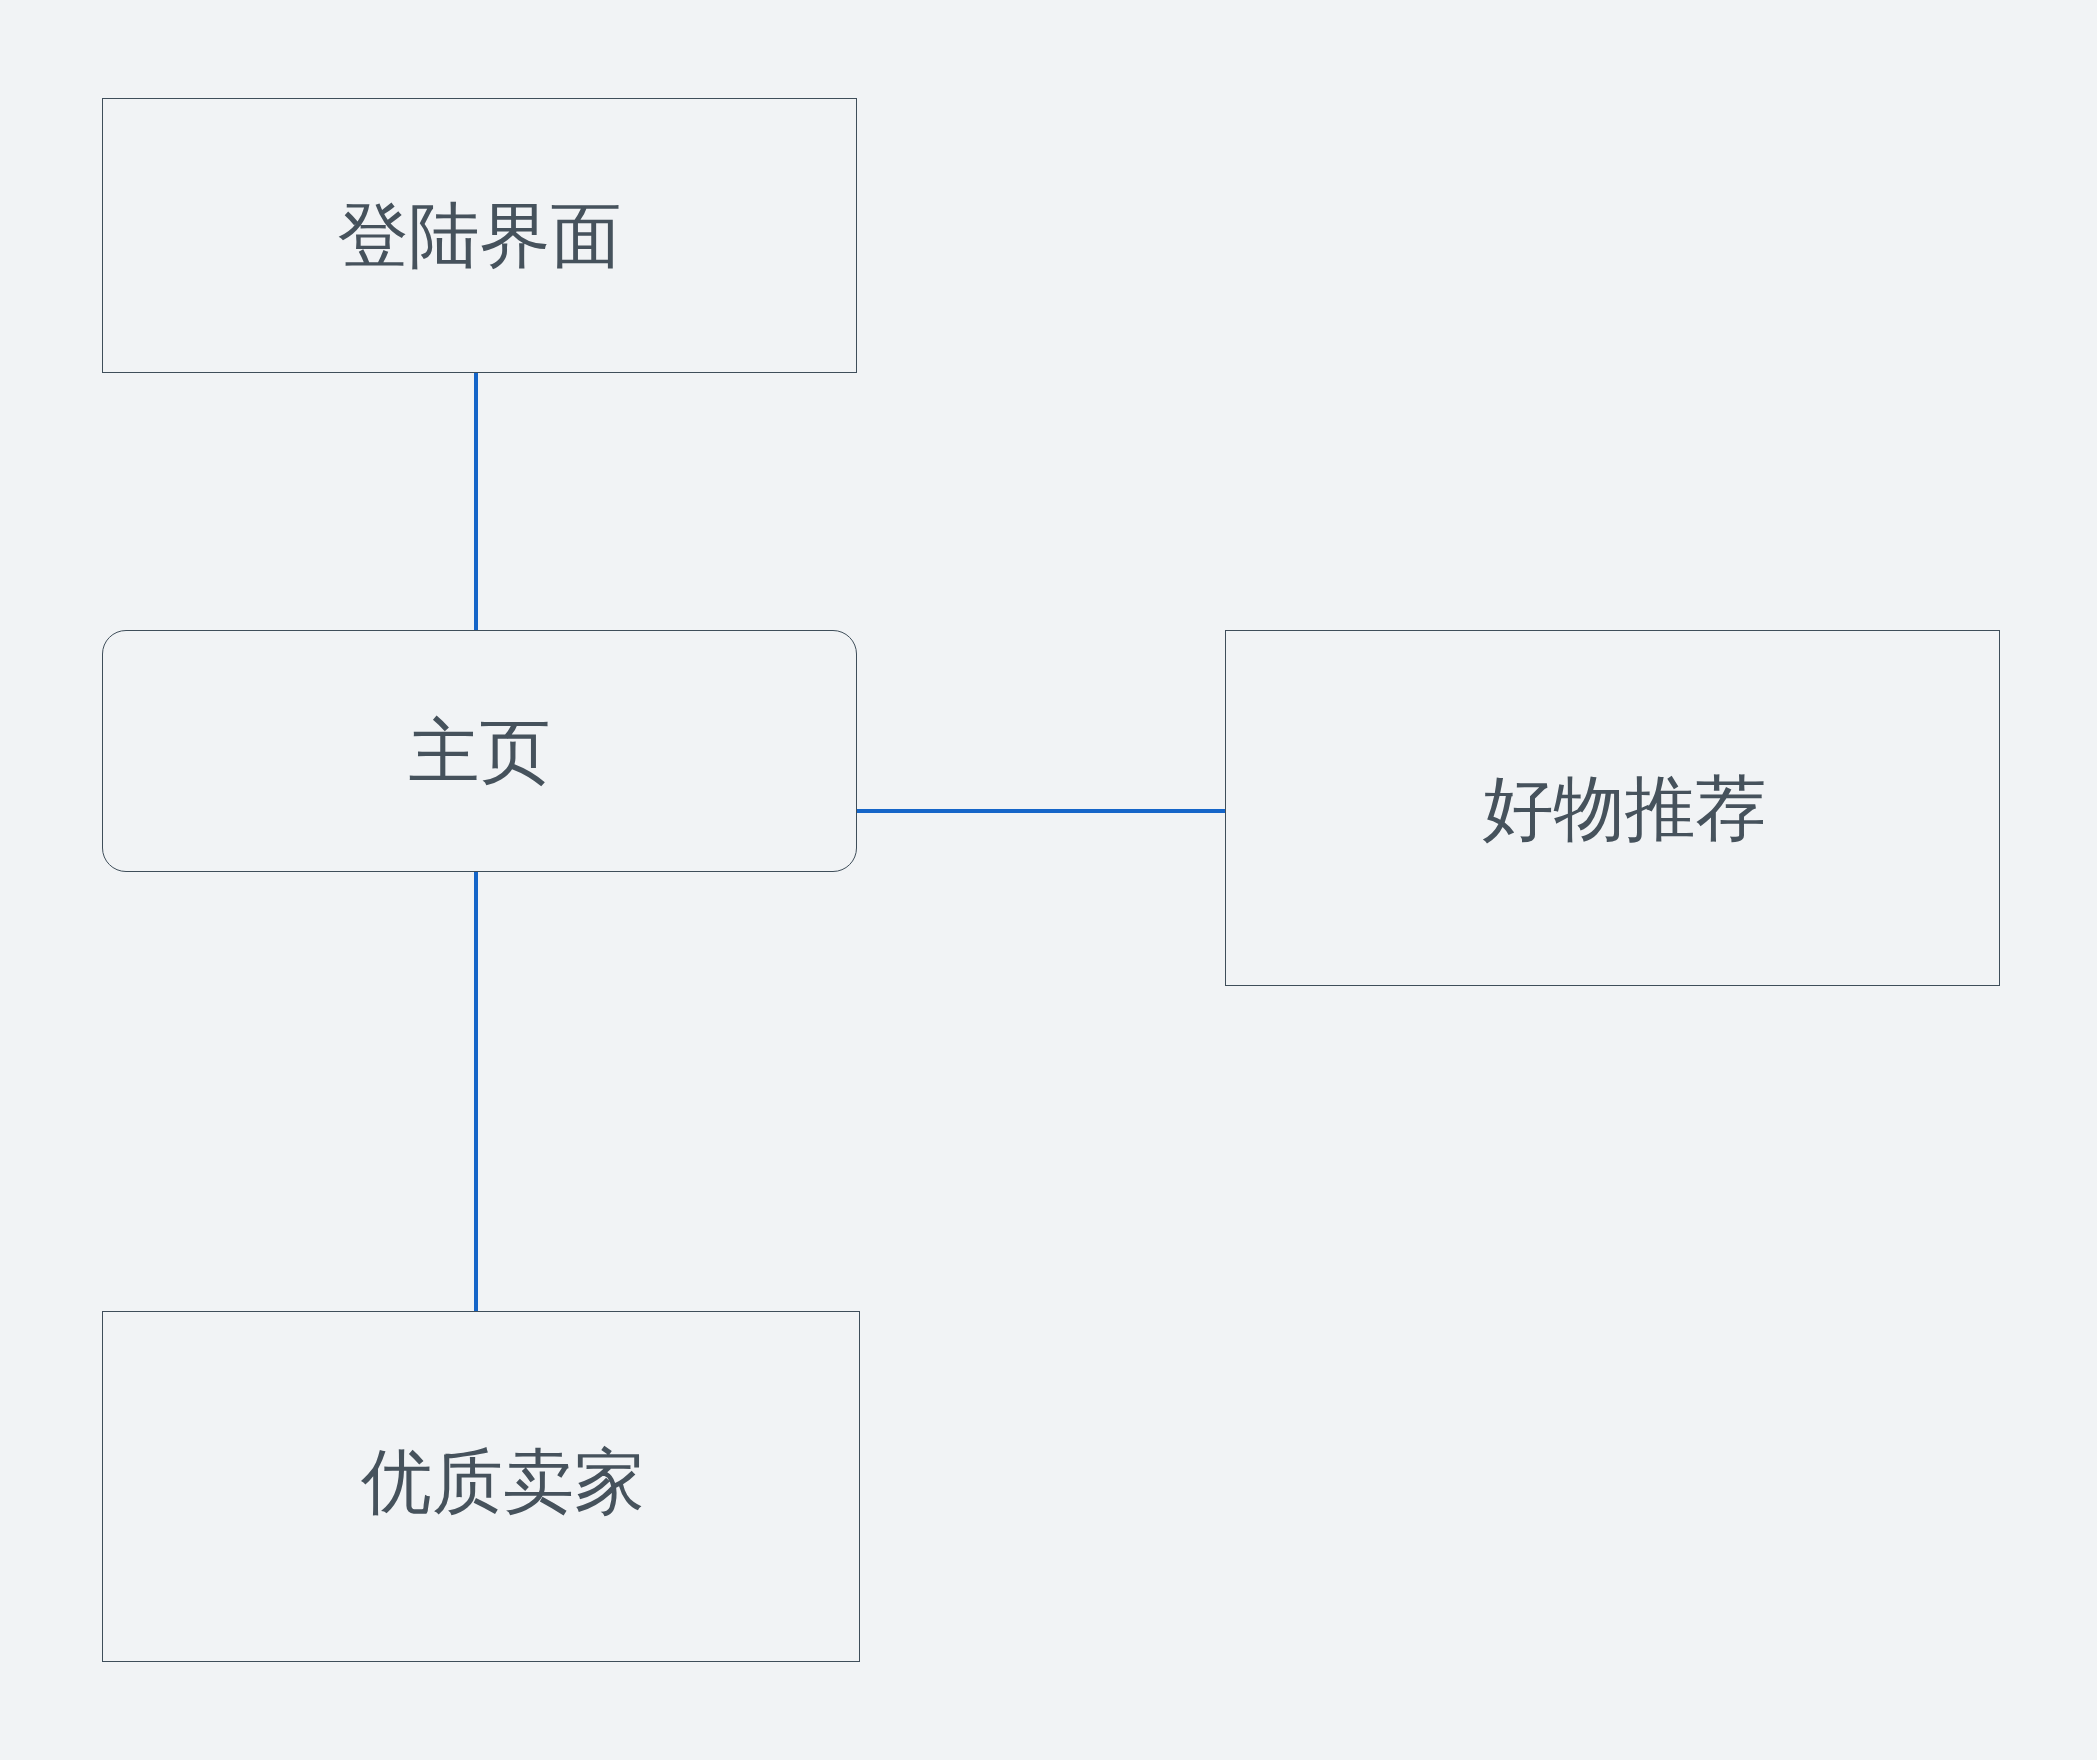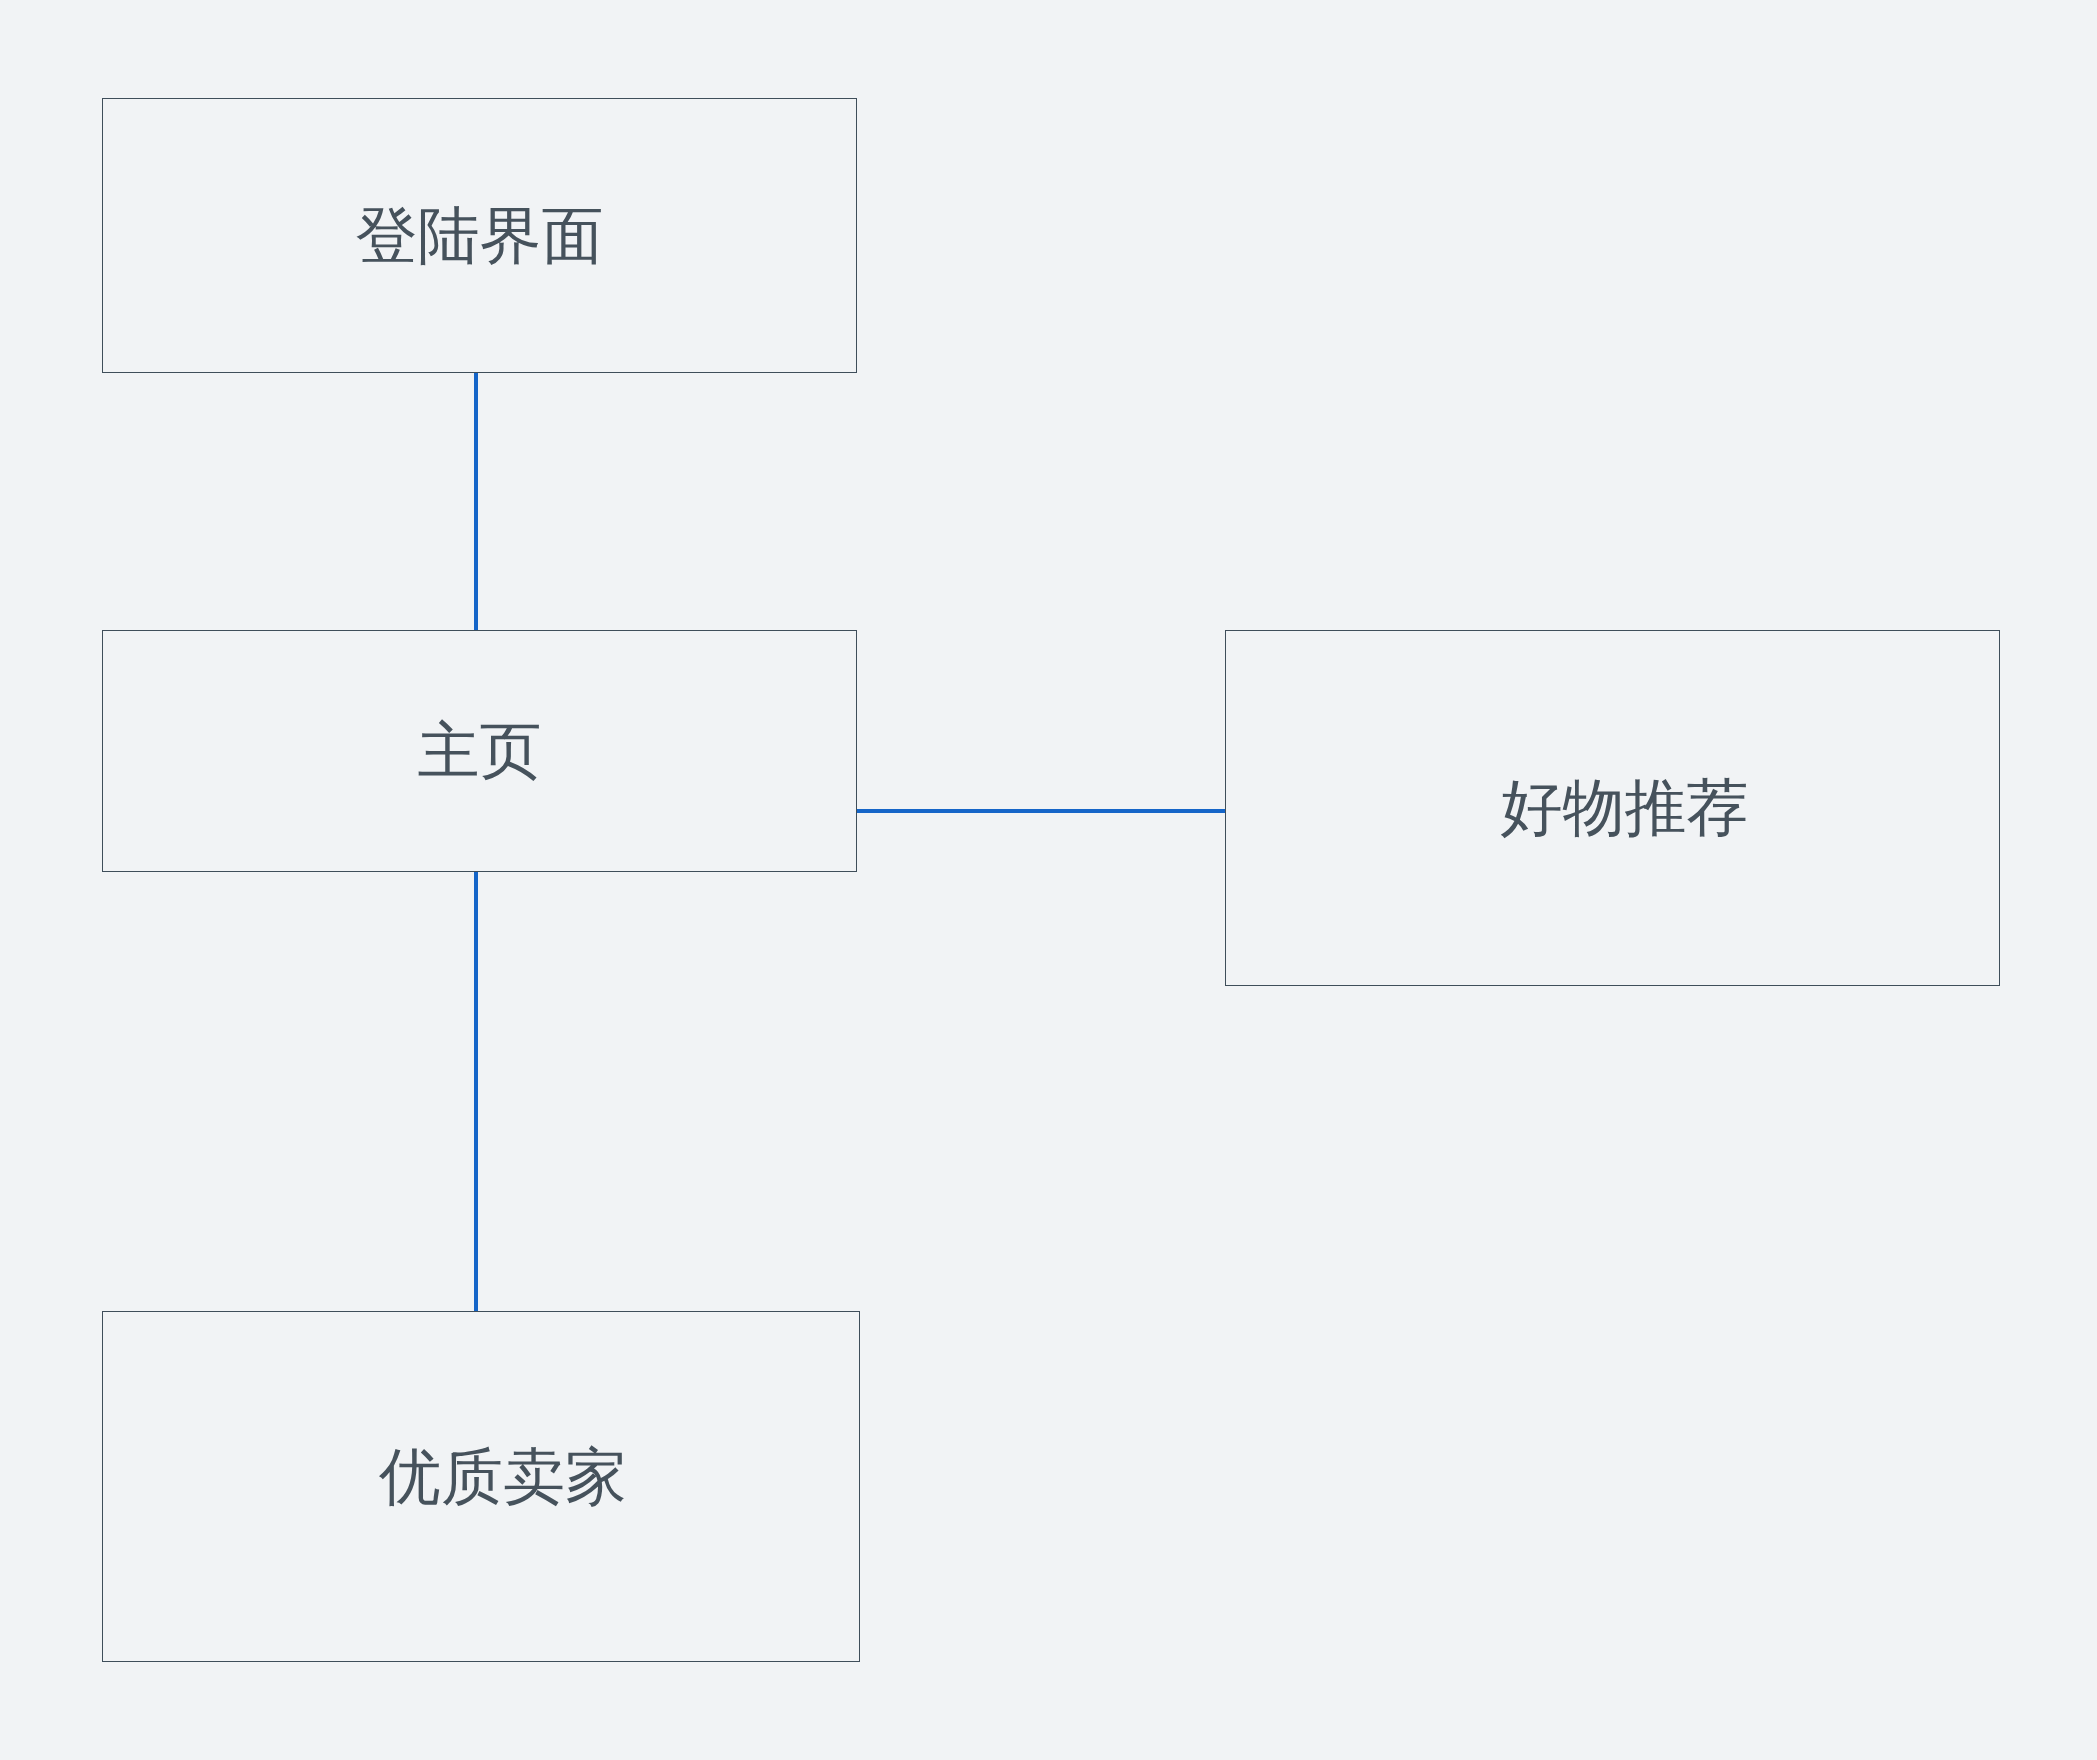--- a/index.html
+++ b/index.html
@@ -36,30 +36,30 @@
     box-sizing: border-box;
     background: #f1f3f5;
     border: 1.5px solid #3f4e5a;
     z-index: 2;
     display: flex;
     align-items: center;
     justify-content: center;
   }
   .node-label {
     color: #46525c;
-    font-size: 62px;
+    font-size: 71px;
     line-height: 1;
     letter-spacing: 0px;
     white-space: nowrap;
     font-weight: 400;
   }
 
   
   #node-login         { left: 102px;  top: 98px;  width: 755px; height: 275px; }
-  #node-home          { left: 102px;  top: 630px; width: 755px; height: 242px; }
+  #node-home          { left: 102px;  top: 630px; width: 755px; height: 242px; border-radius: 24px; }
   #node-recommend     { left: 1225px; top: 630px; width: 775px; height: 356px; padding-left: 24px; }
   #node-quality-seller{ left: 102px;  top: 1311px; width: 758px; height: 351px; }
 
   
   #node-quality-seller { align-items: flex-start; padding-left: 44px; }
   #node-quality-seller .node-label { margin-top: 134px; }
 
   
   #edge-login-home      { left: 474px;  top: 371px;  height: 260px; }
   #edge-home-recommend  { left: 856px; top: 809px; width: 370px; }

